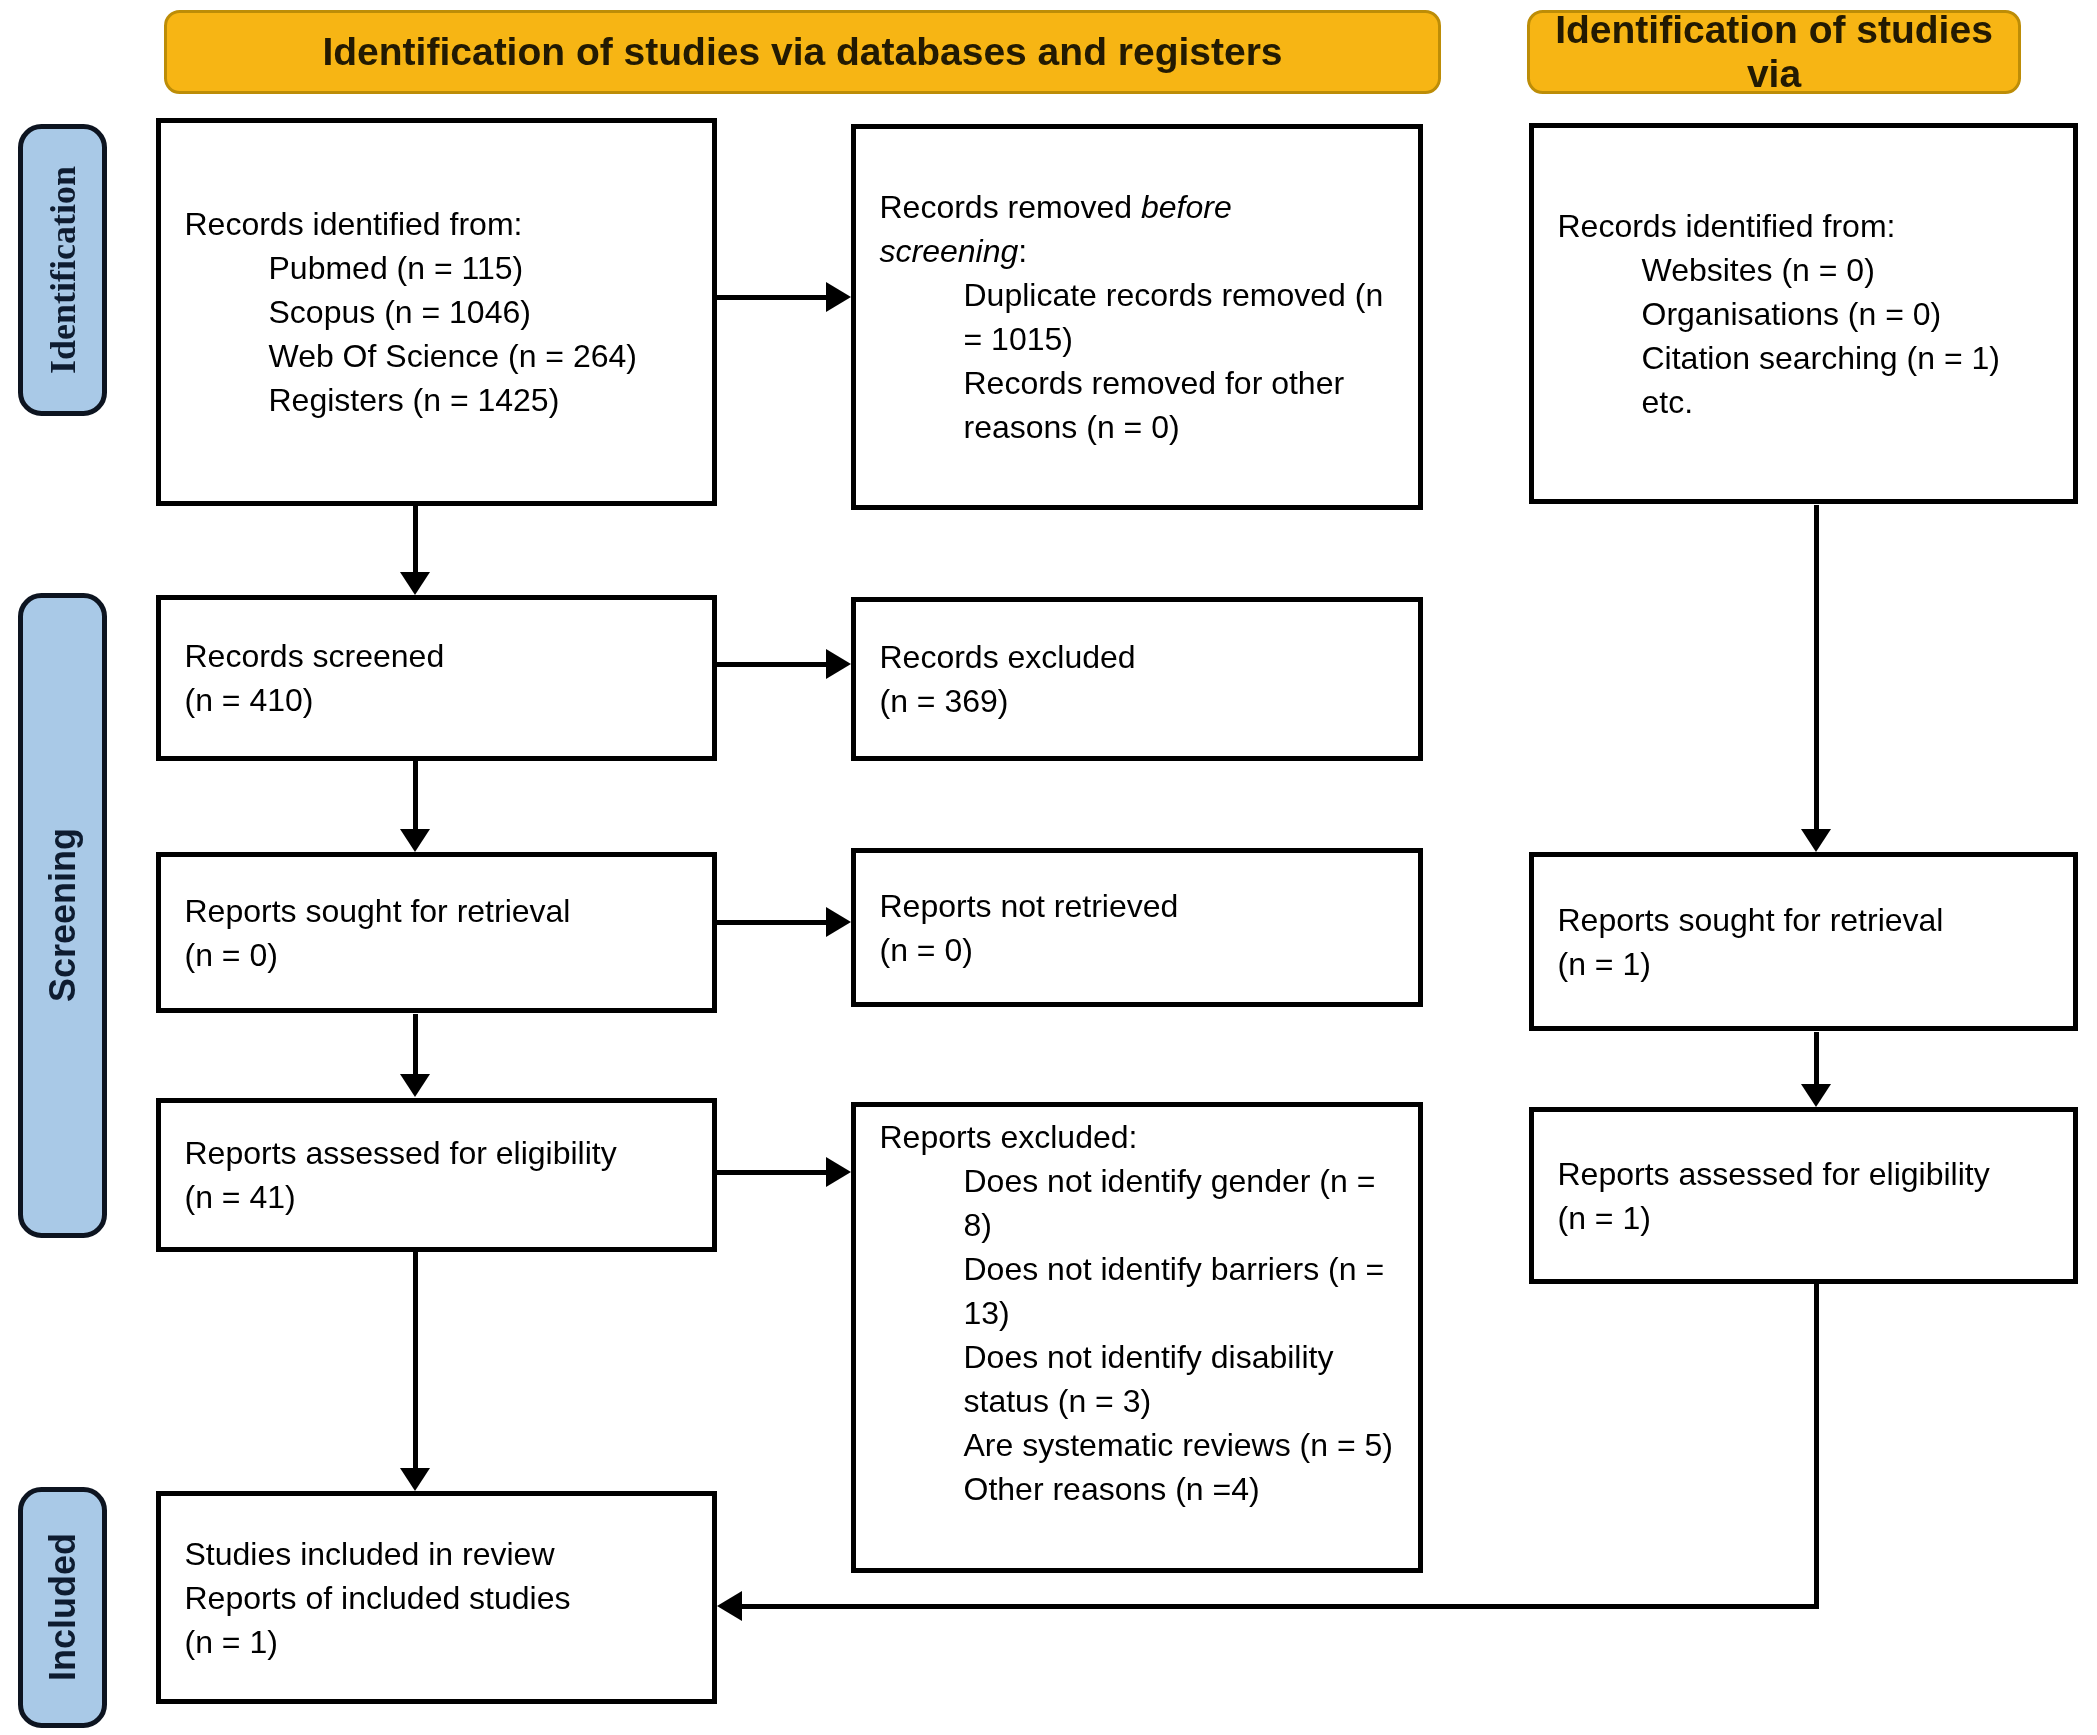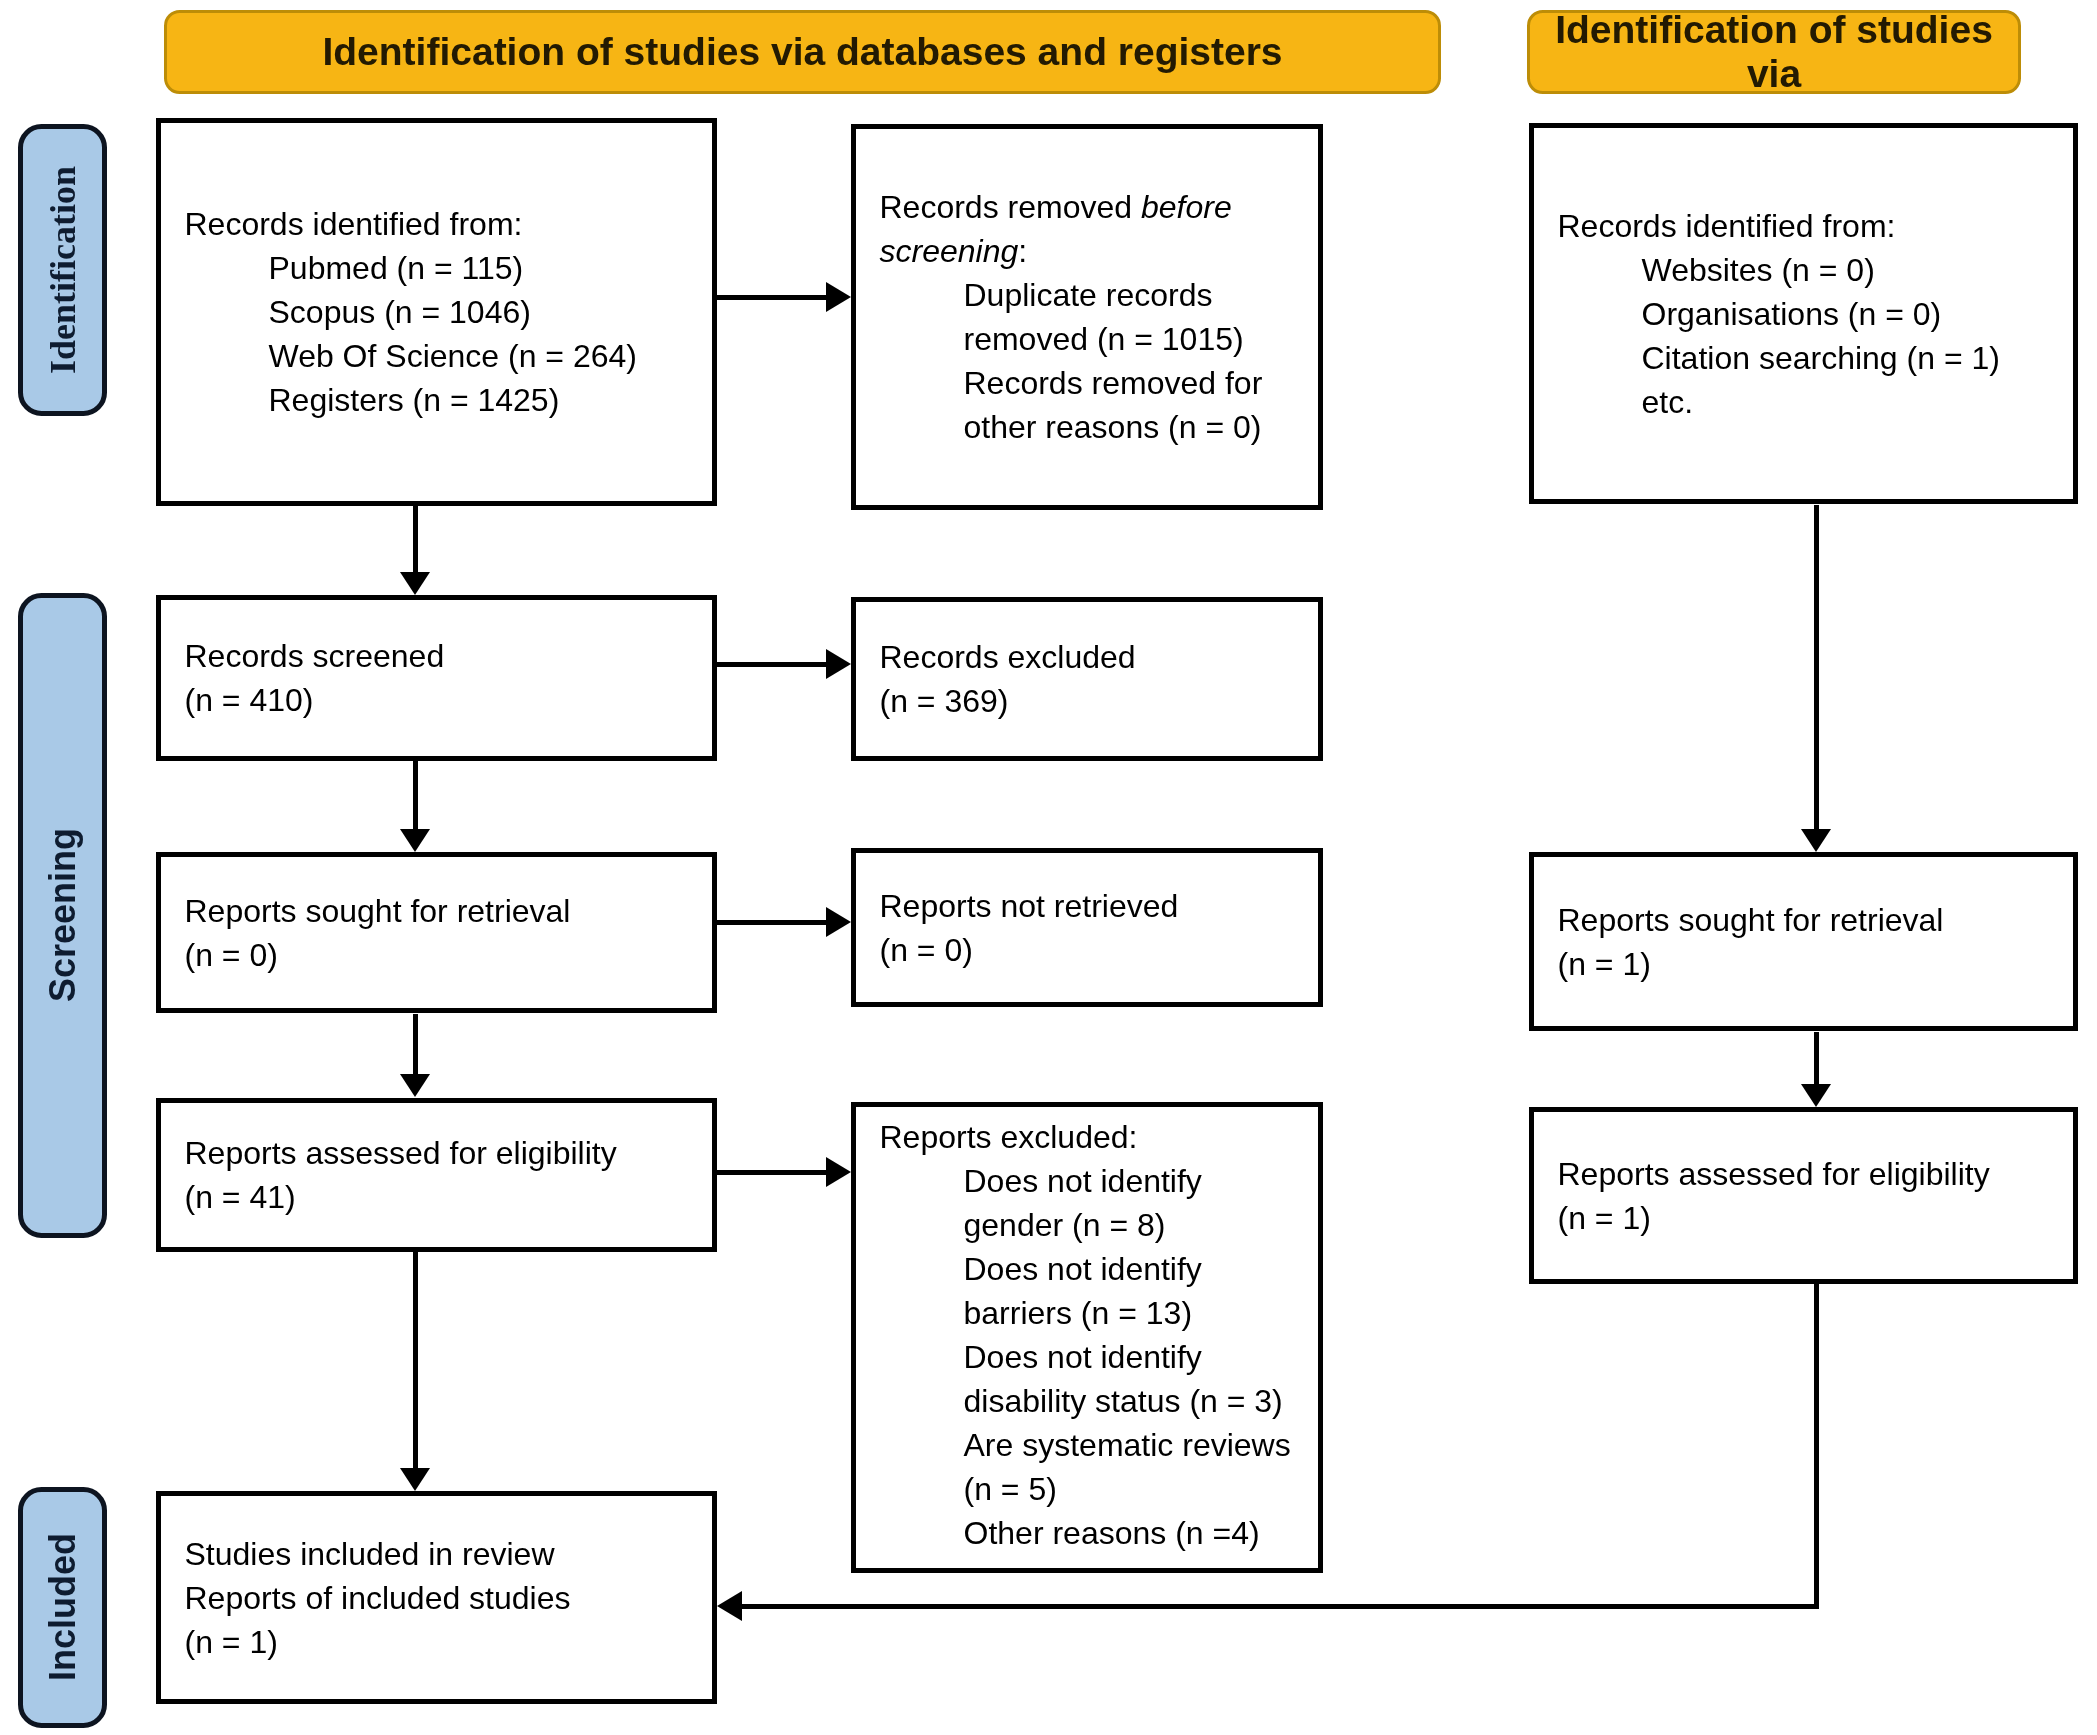--- a/index.html
+++ b/index.html
@@ -36,21 +36,21 @@
   .fbox{
     position:absolute;background:#fff;border:5px solid #000;box-sizing:border-box;
     display:flex;flex-direction:column;justify-content:center;
     padding:11.2px 11.2px 11.2px 23.5px;
     font-size:32px;line-height:44px;
   }
   .bline{white-space:normal;}
   .bline.ind{padding-left:84px;}
   .it{font-style:italic;}
   .c1{left:156px;width:561px;}
-  .c2{left:851px;width:472px;}
+  .c2{left:851px;width:572px;}
   .c3{left:1529px;width:549px;}
   #box-a{top:118px;height:388px;}
   #box-d{top:595px;height:166px;}
   #box-f{top:852px;height:161px;}
   #box-h{top:1098px;height:154px;}
   #box-l{top:1491px;height:213px;}
   #box-b{top:124px;height:386px;}
   #box-e{top:597px;height:164px;}
   #box-g{top:848px;height:159px;}
   #box-i{top:1102px;height:471px;justify-content:flex-start;padding-top:8px;}

